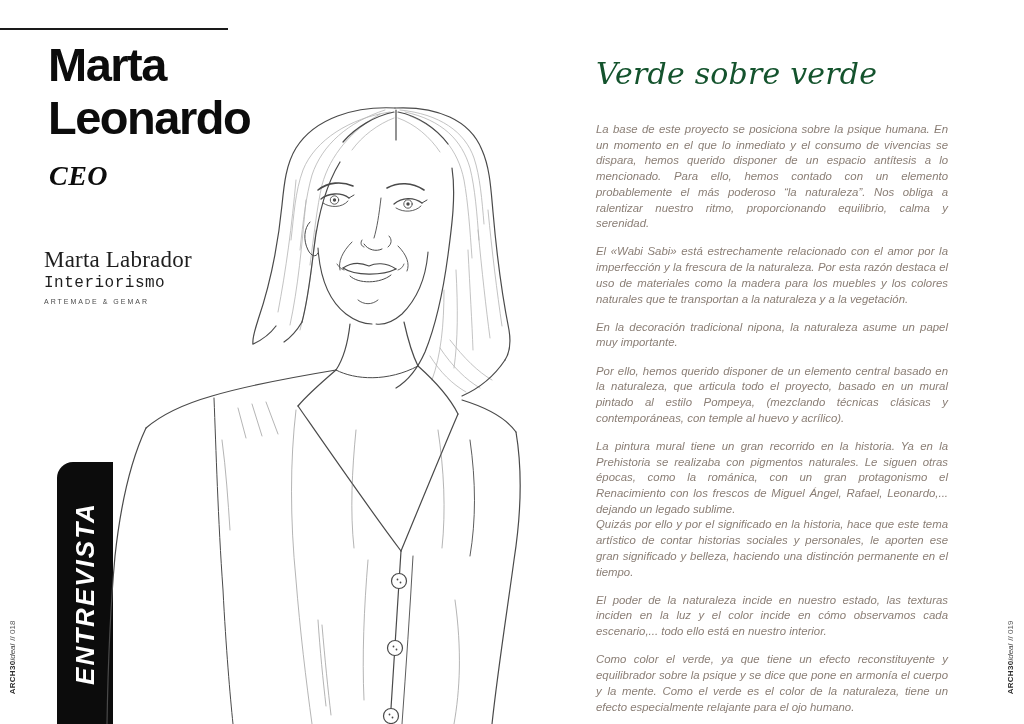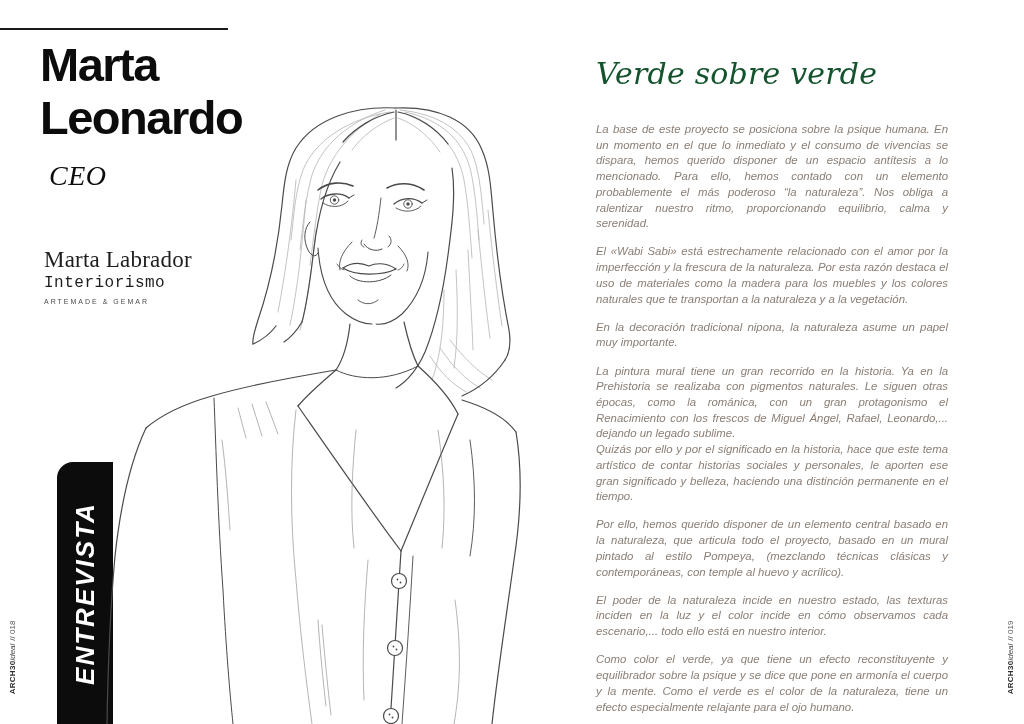--- a/index.html
+++ b/index.html
@@ -3,25 +3,25 @@
 <meta charset="utf-8">
 <style>
   * { margin:0; padding:0; box-sizing:border-box; }
   html,body { background:#ffffff; }
   body { font-family:"Liberation Sans", sans-serif; }
   .spread { position:relative; width:1024px; height:724px; background:#ffffff; overflow:hidden; }
 
   
   .top-rule { position:absolute; left:0; top:28px; width:228px; height:2px; background:#1a1a1a; }
 
-  .headline { position:absolute; left:40px; top:38px; font-size:47px; line-height:53px;
+  .headline { position:absolute; left:48px; top:38px; font-size:47px; line-height:53px;
               font-weight:700; letter-spacing:-1.5px; color:#0c0c0c;
               font-family:"Liberation Sans", sans-serif; }
 
-  .role { position:absolute; left:49px; top:160px; font-size:28px; font-weight:400; font-style:italic;
+  .role { position:absolute; left:49px; top:160px; font-size:28px; font-weight:700; font-style:italic;
           color:#0c0c0c; font-family:"Liberation Serif", serif; letter-spacing:0.5px; }
 
   .logo { position:absolute; left:44px; top:247px; width:184px; text-align:left;
           font-family:"Liberation Serif", serif; color:#1e1e1e; }
   .logo-name { font-size:23px; letter-spacing:0.2px; }
   .logo-sub { font-size:16px; margin-top:1px; letter-spacing:0.5px;font-family:Liberation Mono, monospace; }
   .logo-tag { font-size:7px; margin-top:6px; letter-spacing:2px; color:#4a4a4a;
               font-family:"Liberation Sans", sans-serif; }
 
   .section-tag { position:absolute; left:57px; top:462px; width:56px; height:262px;
@@ -195,23 +195,23 @@
       <path d="M222,440 C226,470 228,500 230,530"></path>
     </g>
   </svg>
 
   <div class="article-title">Verde sobre verde</div>
 
   <div class="body-copy">
     <p>La base de este proyecto se posiciona sobre la psique humana. En un momento en el que lo inmediato y el consumo de vivencias se dispara, hemos querido disponer de un espacio antítesis a lo mencionado. Para ello, hemos contado con un elemento probablemente el más poderoso “la naturaleza”. Nos obliga a ralentizar nuestro ritmo, proporcionando equilibrio, calma y serenidad.</p>
     <p>El «Wabi Sabi» está estrechamente relacionado con el amor por la imperfección y la frescura de la naturaleza. Por esta razón destaca el uso de materiales como la madera para los muebles y los colores naturales que te transportan a la naturaleza y a la vegetación.</p>
     <p>En la decoración tradicional nipona, la naturaleza asume un papel muy importante.</p>
+    <p>Por ello, hemos querido disponer de un elemento central basado en la naturaleza, que articula todo el proyecto, basado en un mural pintado al estilo Pompeya, (mezclando técnicas clásicas y contemporáneas, con temple al huevo y acrílico).</p>
     <p>La pintura mural tiene un gran recorrido en la historia. Ya en la Prehistoria se realizaba con pigmentos naturales. Le siguen otras épocas, como la románica, con un gran protagonismo el Renacimiento con los frescos de Miguel Ángel, Rafael, Leonardo,... dejando un legado sublime.
 Quizás por ello y por el significado en la historia, hace que este tema artístico de contar historias sociales y personales, le aporten ese gran significado y belleza, haciendo una distinción permanente en el tiempo.</p>
-    <p>Por ello, hemos querido disponer de un elemento central basado en la naturaleza, que articula todo el proyecto, basado en un mural pintado al estilo Pompeya, (mezclando técnicas clásicas y contemporáneas, con temple al huevo y acrílico).</p>
     <p>El poder de la naturaleza incide en nuestro estado, las texturas inciden en la luz y el color incide en cómo observamos cada escenario,... todo ello está en nuestro interior.</p>
     <p>Como color el verde, ya que tiene un efecto reconstituyente y equilibrador sobre la psique y se dice que pone en armonía el cuerpo y la mente. Como el verde es el color de la naturaleza, tiene un efecto especialmente relajante para el ojo humano.</p>
   </div>
 
   <div class="page-marker right">
     <span class="pm"><b>ARCH30</b><i>ideal</i><span class="pgs">// 019</span></span>
   </div>
 
 </div>
 

